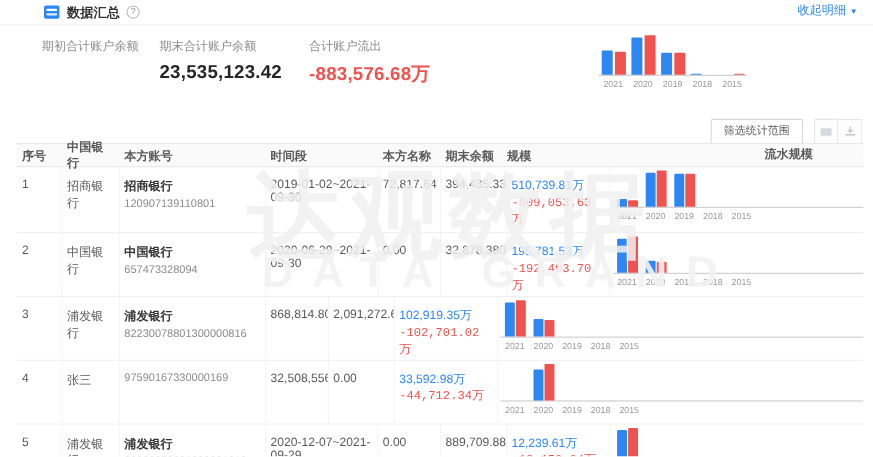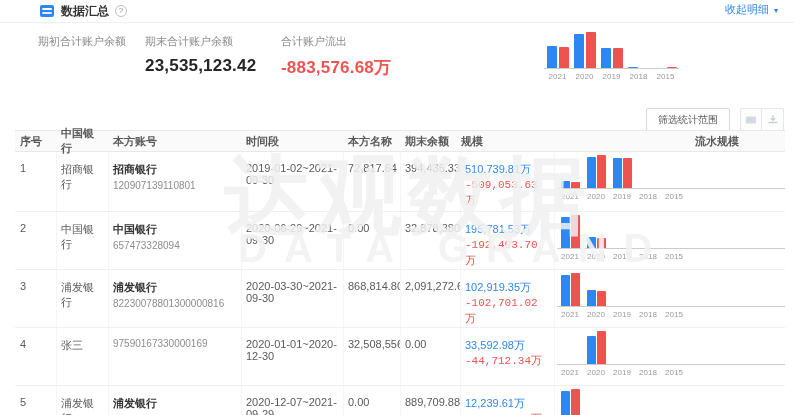--- a/index.html
+++ b/index.html
@@ -244,21 +244,20 @@
             </div>
           </div>
         </div>
         <div class="trow">
           <div class="cell c-no">3</div>
           <div class="cell c-name">浦发银行</div>
           <div class="cell c-acct">
             <div class="acct-title">浦发银行</div>
             <div class="acct-no">82230078801300000816</div>
           </div>
-          <div class="cell c-period">2020-03-30~2021-09-30</div>
           <div class="cell c-begin">868,814.80</div>
           <div class="cell c-end">2,091,272.67</div>
           <div class="cell c-flow"><span class="flow-in">102,919.35万</span> <span class="flow-out">-102,701.02万</span></div>
           <div class="cell c-scale">
             <div class="bar-chart row-chart">
               <div class="bars" style="height: 33px;">
                 <div class="group" style="width: 26px;">
                   <div class="bar" style="width: 9px; background: rgb(45, 135, 242); height: 31px; margin-right: 1px;"></div>
                   <div class="bar" style="width: 9px; background: rgb(239, 83, 80); height: 33px;"></div>
                 </div>
@@ -288,21 +287,20 @@
               </div>
             </div>
           </div>
         </div>
         <div class="trow">
           <div class="cell c-no">4</div>
           <div class="cell c-name">张三</div>
           <div class="cell c-acct">
             <div class="acct-no">97590167330000169</div>
           </div>
-          <div class="cell c-period">2020-01-01~2020-12-30</div>
           <div class="cell c-begin">32,508,556.25</div>
           <div class="cell c-end">0.00</div>
           <div class="cell c-flow"><span class="flow-in">33,592.98万</span> <span class="flow-out">-44,712.34万</span></div>
           <div class="cell c-scale">
             <div class="bar-chart row-chart">
               <div class="bars" style="height: 33px;">
                 <div class="group" style="width: 26px;">
                   <div class="bar" style="width: 9px; background: rgb(45, 135, 242); height: 0px; margin-right: 1px;"></div>
                   <div class="bar" style="width: 9px; background: rgb(239, 83, 80); height: 0px;"></div>
                 </div>

